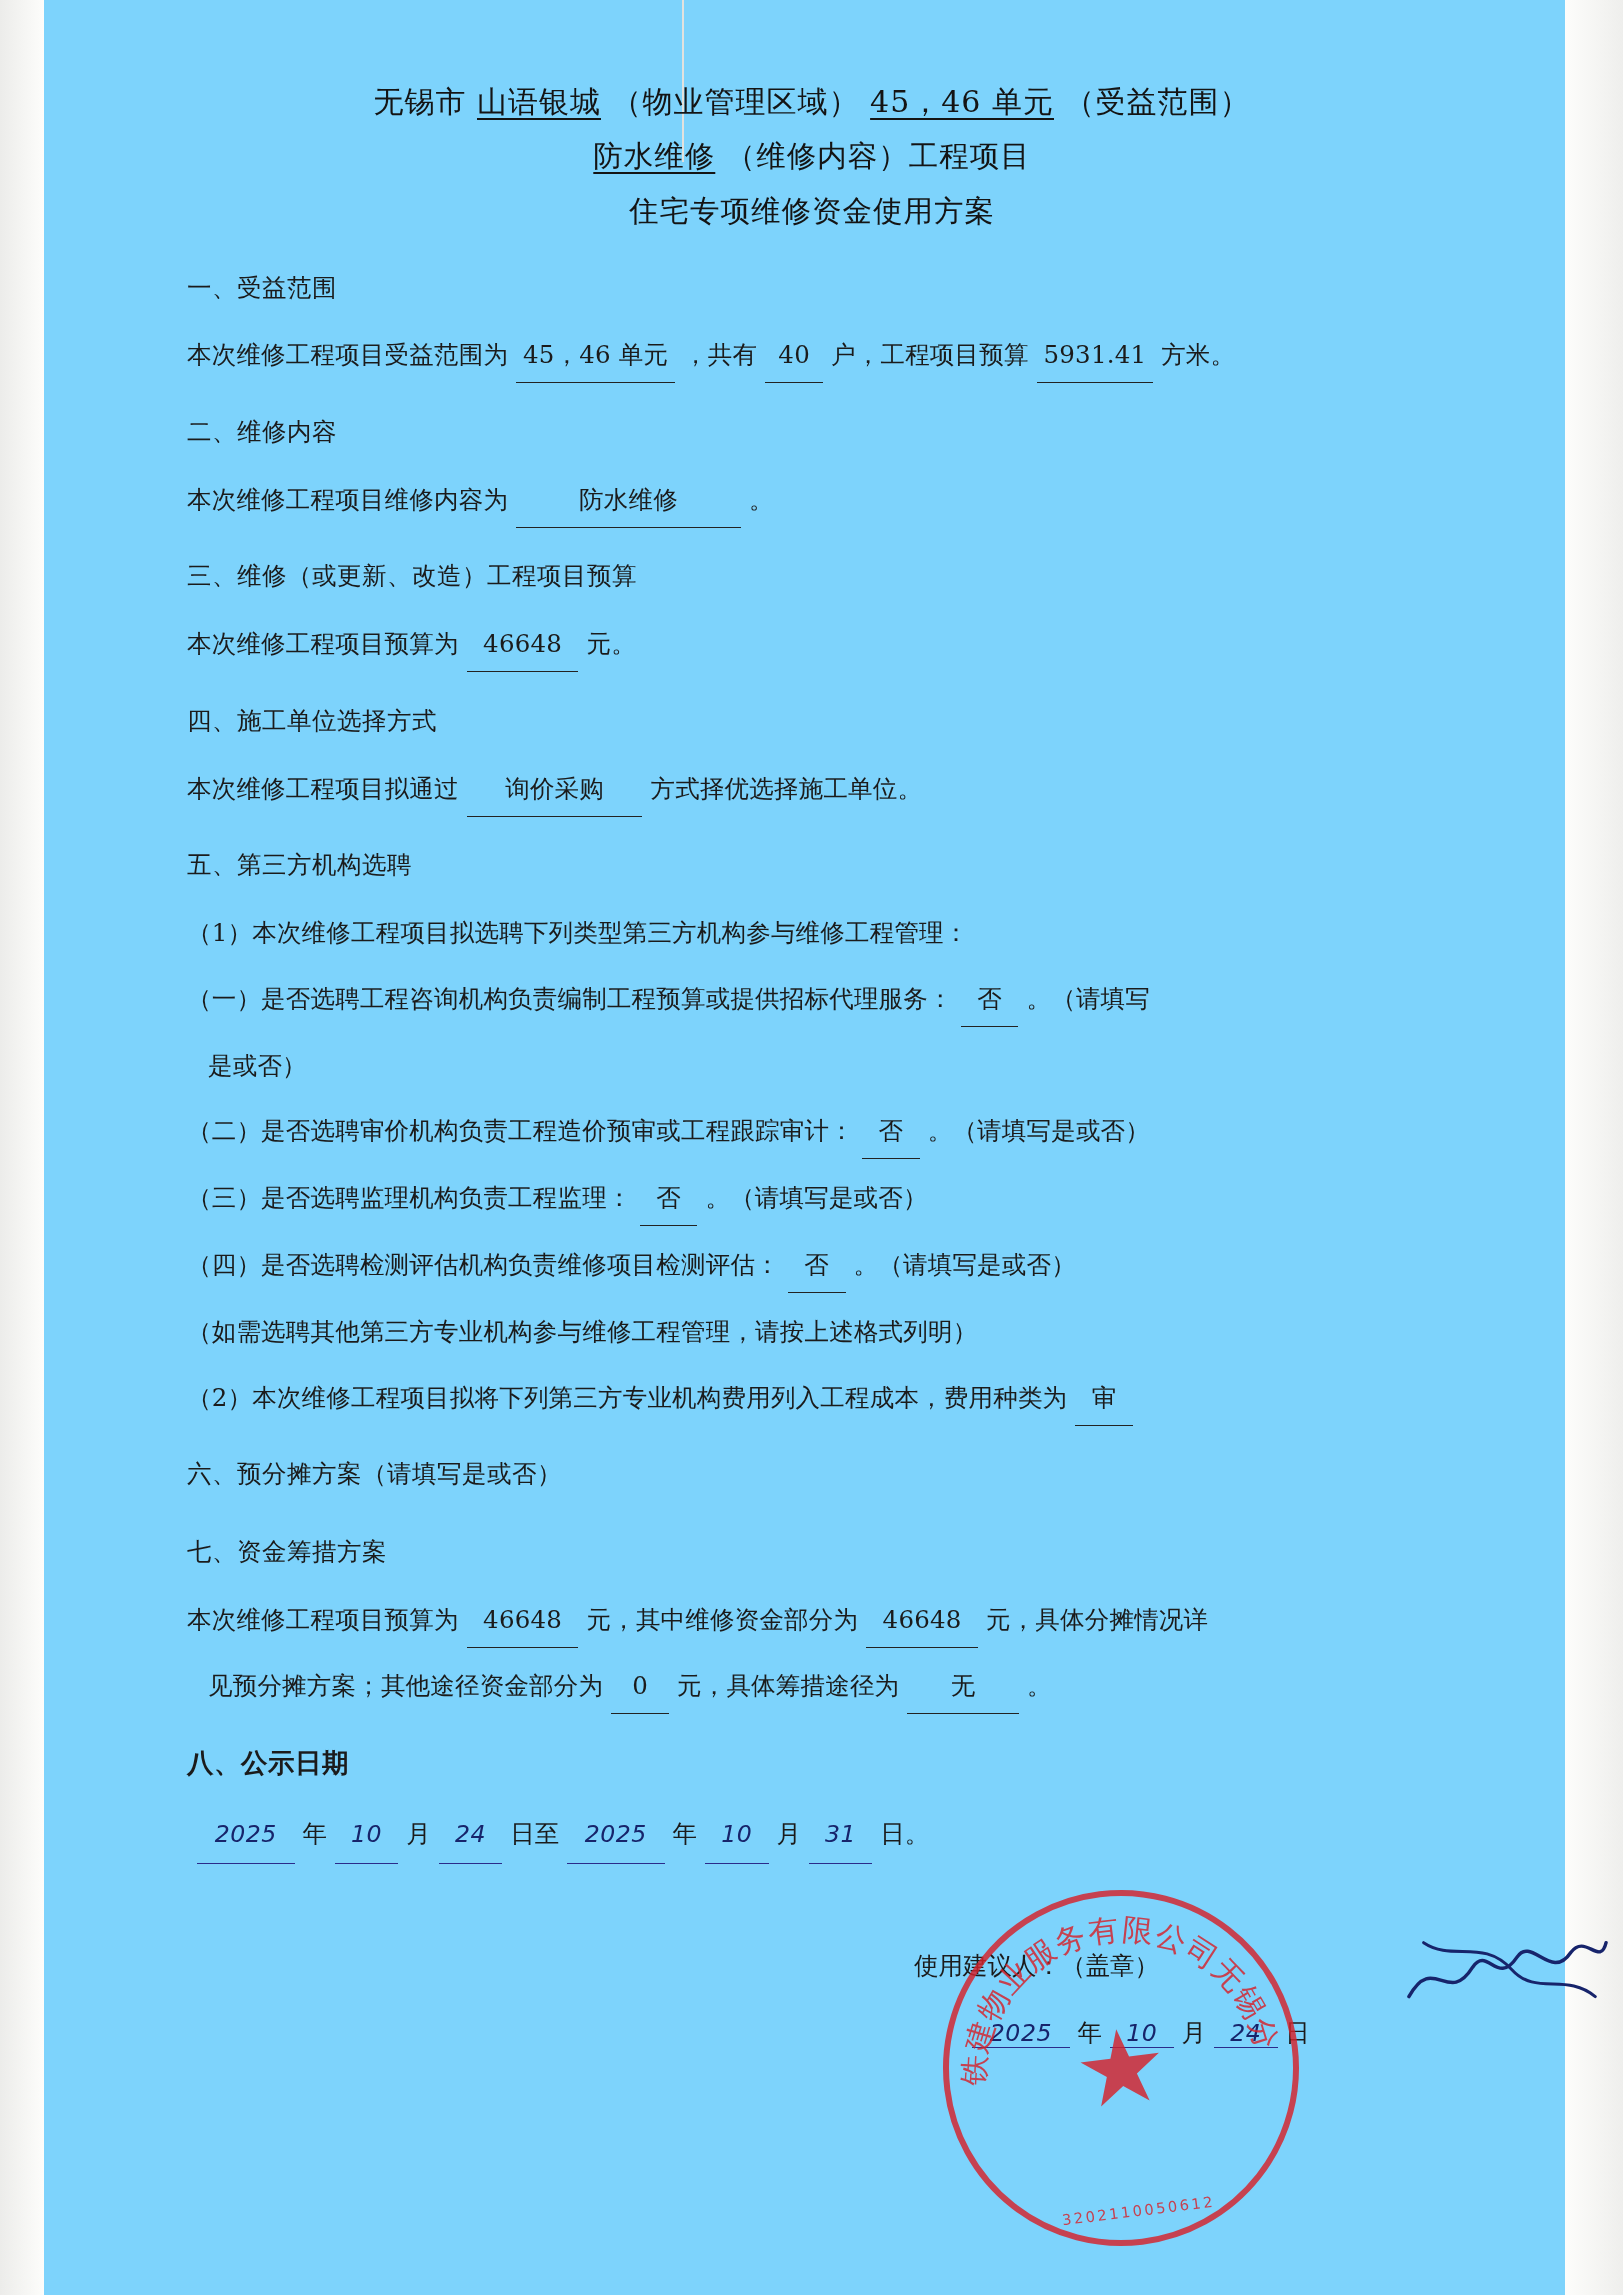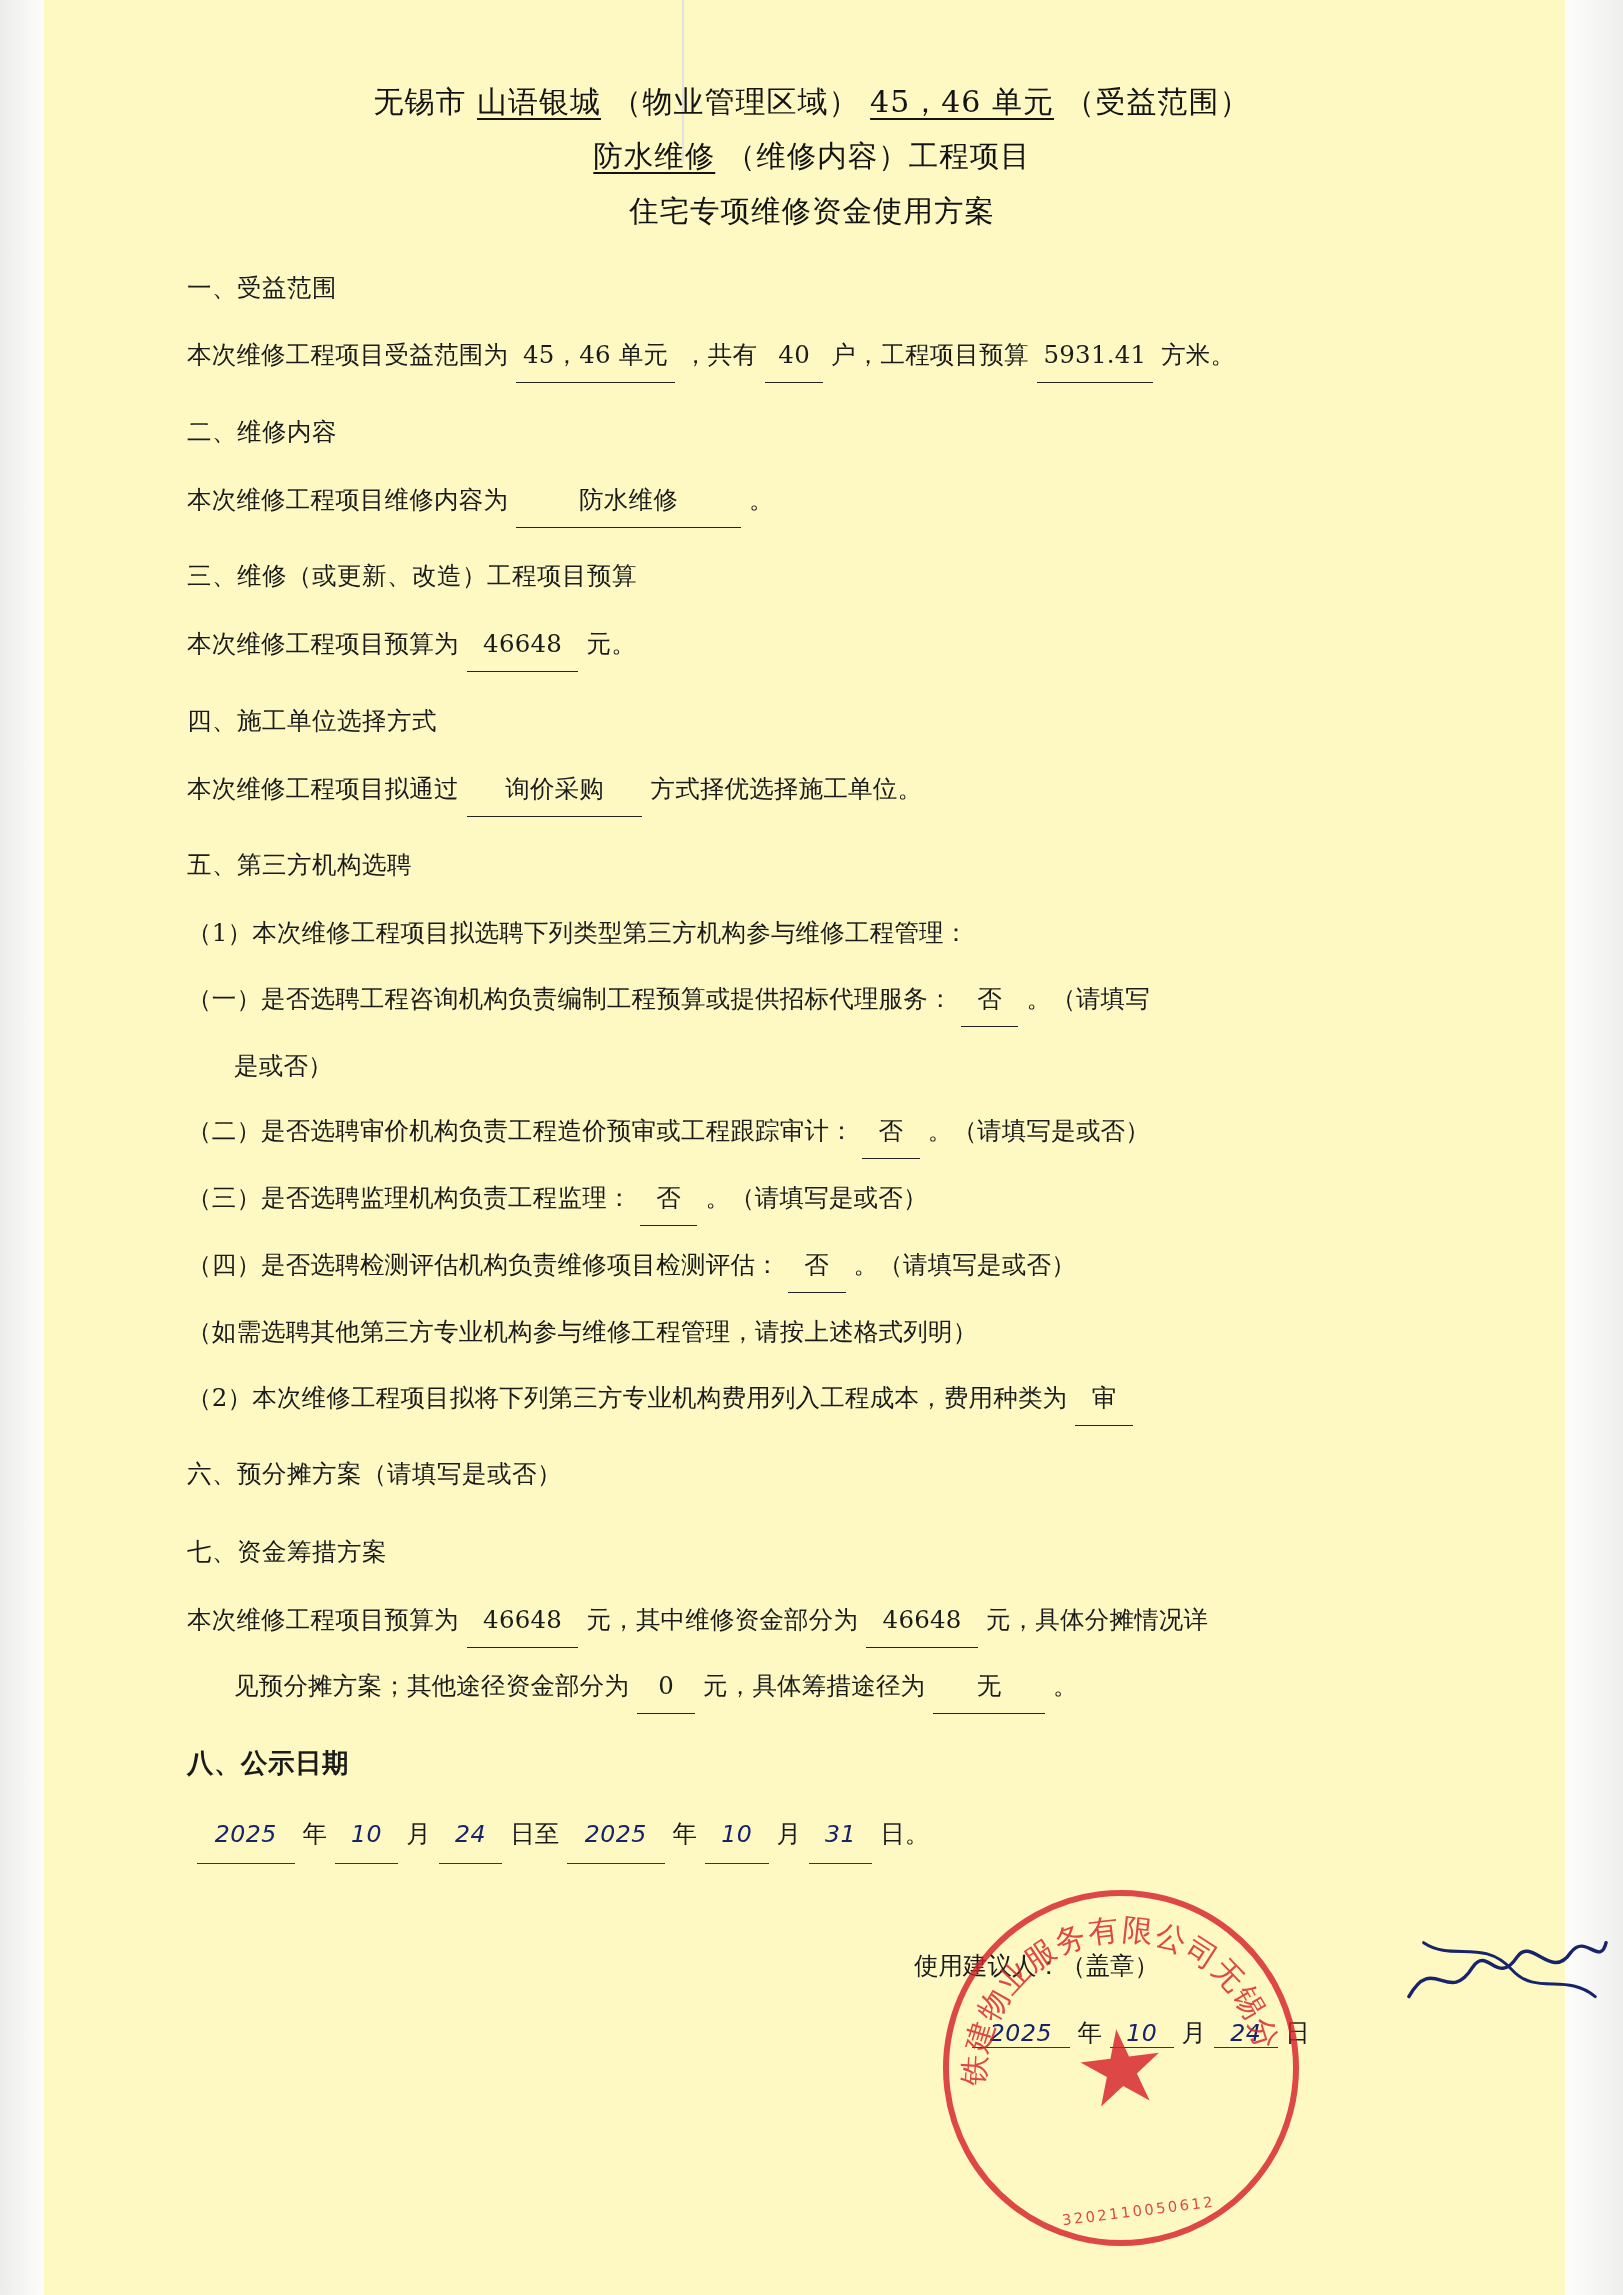--- a/index.html
+++ b/index.html
@@ -8,21 +8,21 @@
     background: #ffffff;
   }
   body {
     font-family: "DejaVu Serif", "Liberation Serif", serif;
     color: #1b1b1b;
   }
   #page {
     position: relative;
     width: 1624px;
     height: 2295px;
-    background: #fef9c3;
+    background: #7dd3fc;
     overflow: hidden;
   }
   
   .paper-shade-left {
     position: absolute;
     top: 0; left: 0;
     width: 44px; height: 100%;
     background: linear-gradient(to right, #ececea 0%, #fdfdfb 100%);
     pointer-events: none;
   }
@@ -85,21 +85,21 @@
     font-weight: bold;
     font-size: 26.5px;
   }
   .para {
     font-size: 24.5px;
     line-height: 55px;
     margin-top: 10.8px;
     letter-spacing: 0.2px;
   }
   .para.cont {
-    margin-left: 47px;
+    margin-left: 21px;
   }
   .fill {
     display: inline-block;
     border-bottom: 1.5px solid #222;
     padding: 0 6.9px;
     text-align: center;
     min-width: 29.5px;
   }
   .fill.w-sm { min-width: 44px; }
   .fill.w-md { min-width: 98px; }

